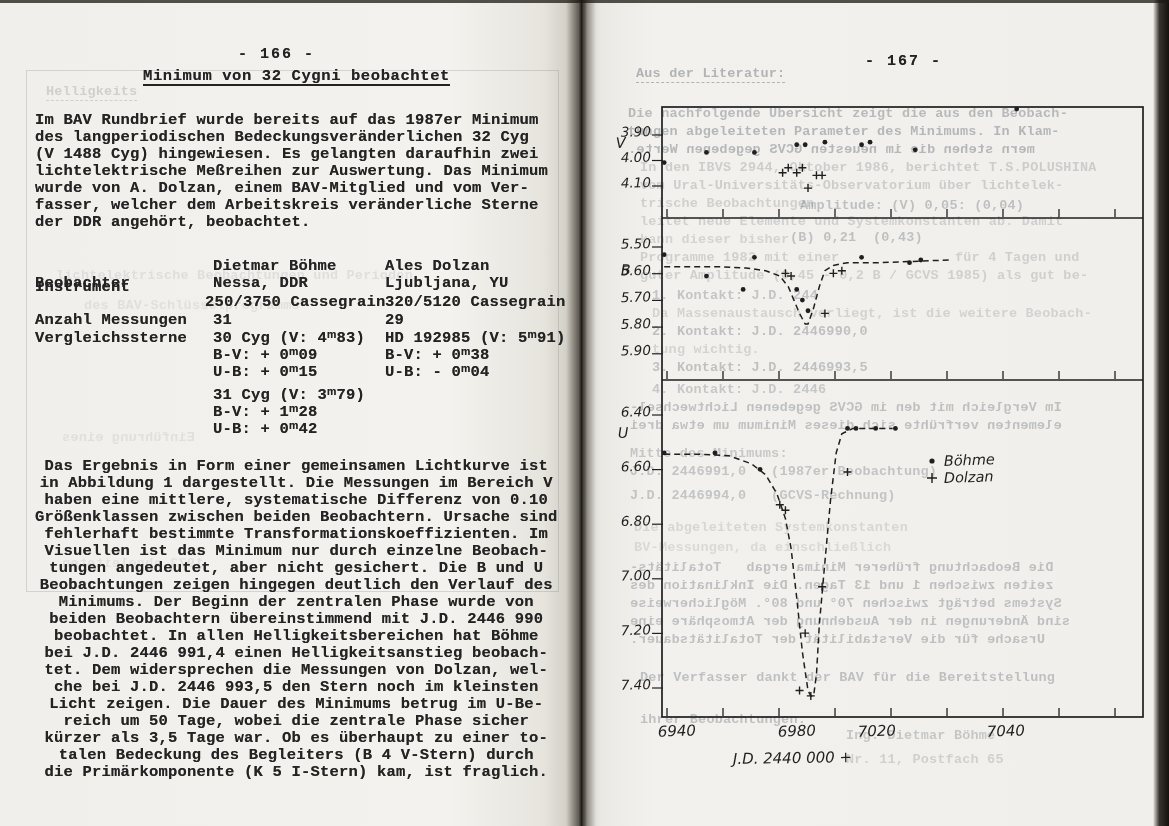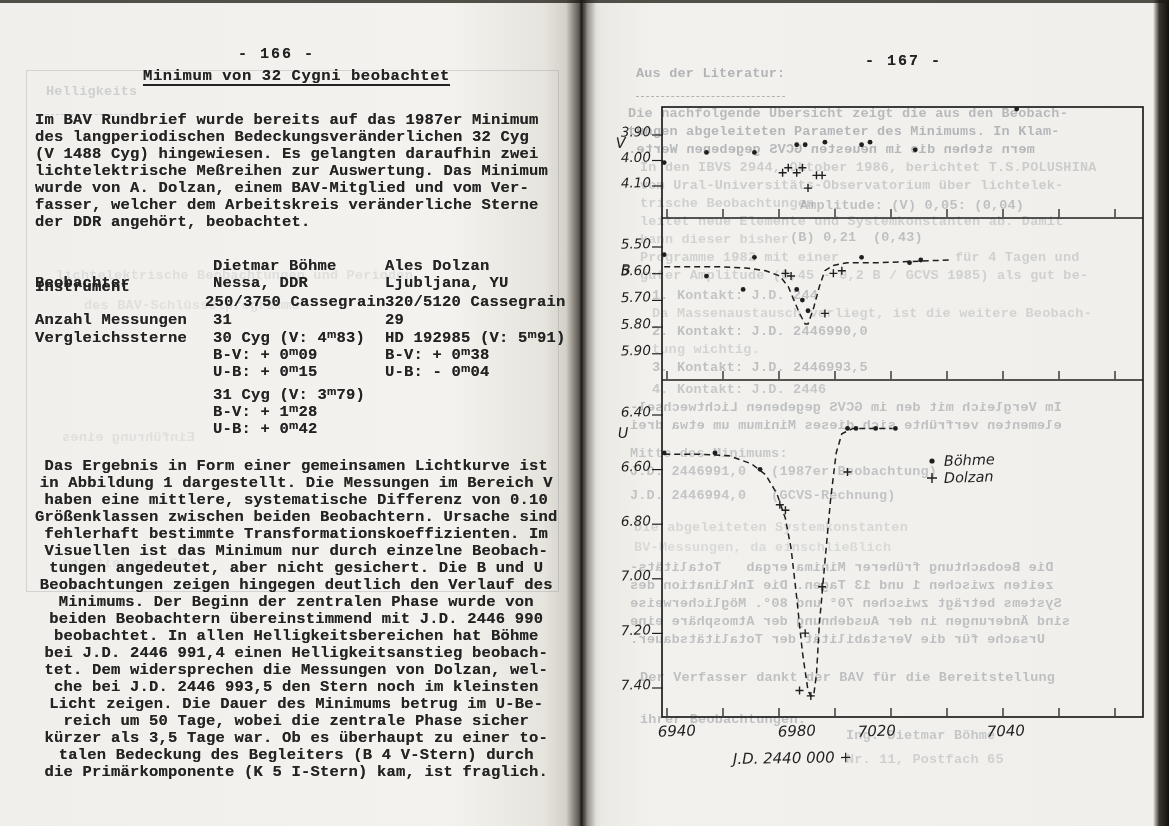--- a/index.html
+++ b/index.html
@@ -19,21 +19,21 @@
     background:rgba(28,24,18,.75);}
   .typed{position:absolute;white-space:pre;color:#232323;font-weight:bold;
     font-size:15.5px;line-height:17px;letter-spacing:.2px;z-index:4;
     text-shadow:0 0 .5px rgba(20,20,20,.55);}
   .header-num{font-size:15px;letter-spacing:2px;}
   .article-title{text-decoration:underline;text-underline-offset:4px;
     text-decoration-thickness:1.5px;letter-spacing:.6px;font-family:Liberation Mono, monospace;}
   .ghost{position:absolute;white-space:pre;color:#4a5260;font-weight:bold;
     font-size:13.5px;z-index:1;filter:blur(.5px);letter-spacing:.2px;}
   .ghost.flip{transform:scaleX(-1);}
-  .ghost.u{border-bottom:1px dashed currentColor;padding-bottom:15px;}
+  .ghost.u{border-bottom:1px dashed currentColor;padding-bottom:1px;}
   .bleed-frame{position:absolute;left:26px;top:70px;width:531px;height:520px;
     border:1px solid rgba(90,95,110,.20);z-index:1;}
   svg.chart{position:absolute;left:0;top:0;z-index:5;pointer-events:none;}
   .hand{font-family:"DejaVu Sans",sans-serif;font-style:italic;}
 </style>
 </head>
 <body>
 
 <div class="scan">
 

